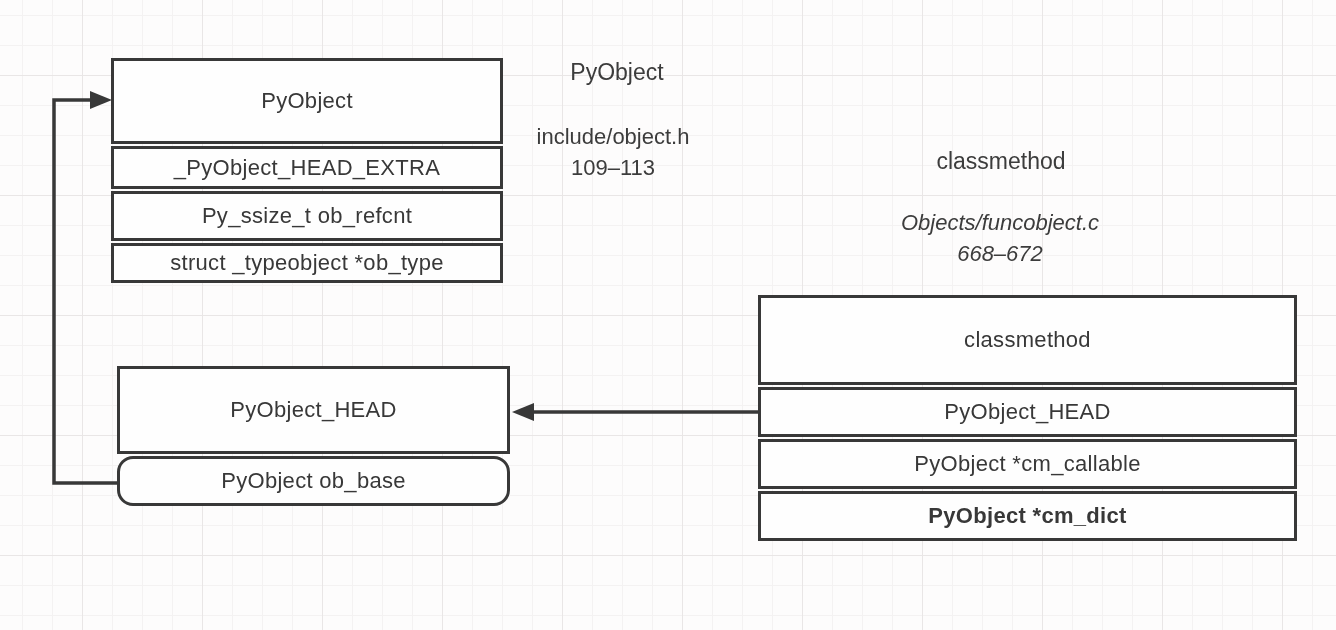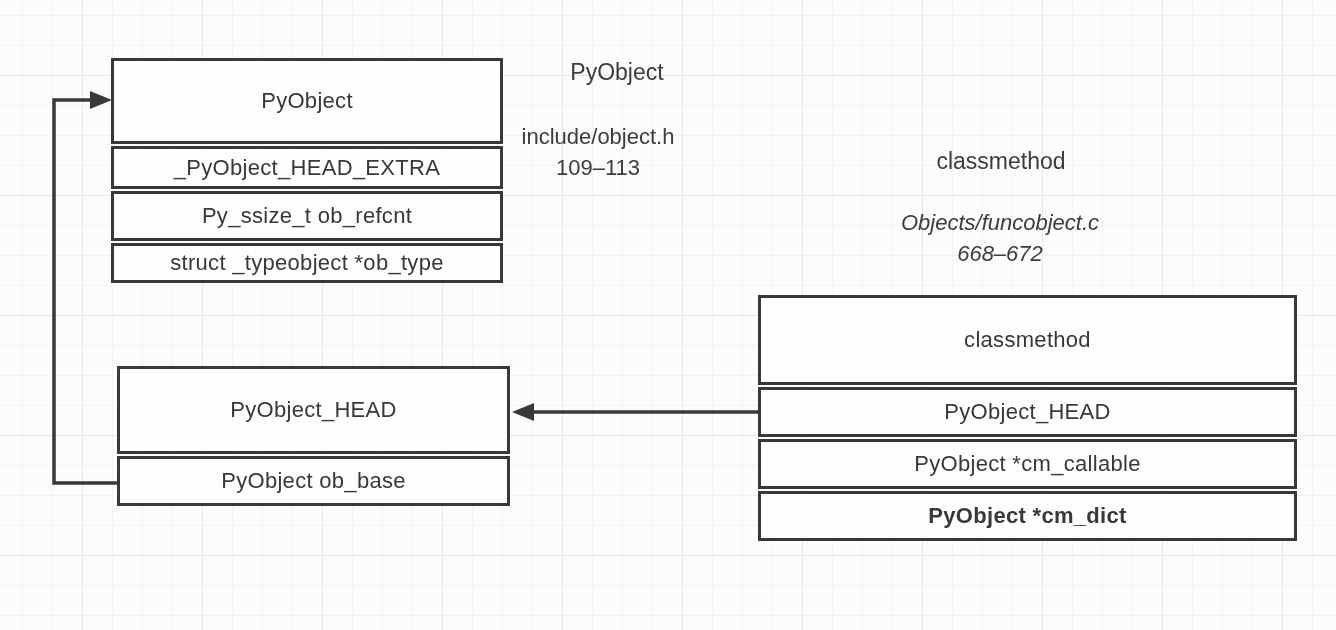--- a/index.html
+++ b/index.html
@@ -76,34 +76,34 @@
 
   <div class="struct-box" style="left:111px; top:58px; width:392px;">
     <div class="cell header" style="height:86px;">PyObject</div>
     <div class="cell" style="height:43px;">_PyObject_HEAD_EXTRA</div>
     <div class="cell" style="height:50px;">Py_ssize_t ob_refcnt</div>
     <div class="cell" style="height:40px;">struct _typeobject *ob_type</div>
   </div>
 
   <div class="struct-box" style="left:117px; top:366px; width:393px;">
     <div class="cell header" style="height:88px;">PyObject_HEAD</div>
-    <div class="cell" style="height:50px;">PyObject ob_base</div>
+    <div class="cell" style="height:50px;border-radius:16px;">PyObject ob_base</div>
   </div>
 
   <div class="struct-box" style="left:758px; top:295px; width:539px;">
     <div class="cell header" style="height:90px;">classmethod</div>
     <div class="cell" style="height:50px;">PyObject_HEAD</div>
     <div class="cell" style="height:50px;">PyObject *cm_callable</div>
     <div class="cell" style="height:50px;font-weight:bold;">PyObject *cm_dict</div>
   </div>
 
   <div class="annotation" style="left:617px; top:59px;">
     <div class="title">PyObject</div>
   </div>
-  <div class="annotation" style="left:598px; top:121px;">
+  <div class="annotation" style="left:613px; top:121px;">
     <div class="src">include/object.h</div>
     <div class="src">109–113</div>
   </div>
 
   <div class="annotation" style="left:1001px; top:148px;">
     <div class="title">classmethod</div>
   </div>
   <div class="annotation" style="left:1000px; top:207px;font-style:italic;">
     <div class="src">Objects/funcobject.c</div>
     <div class="src">668–672</div>

